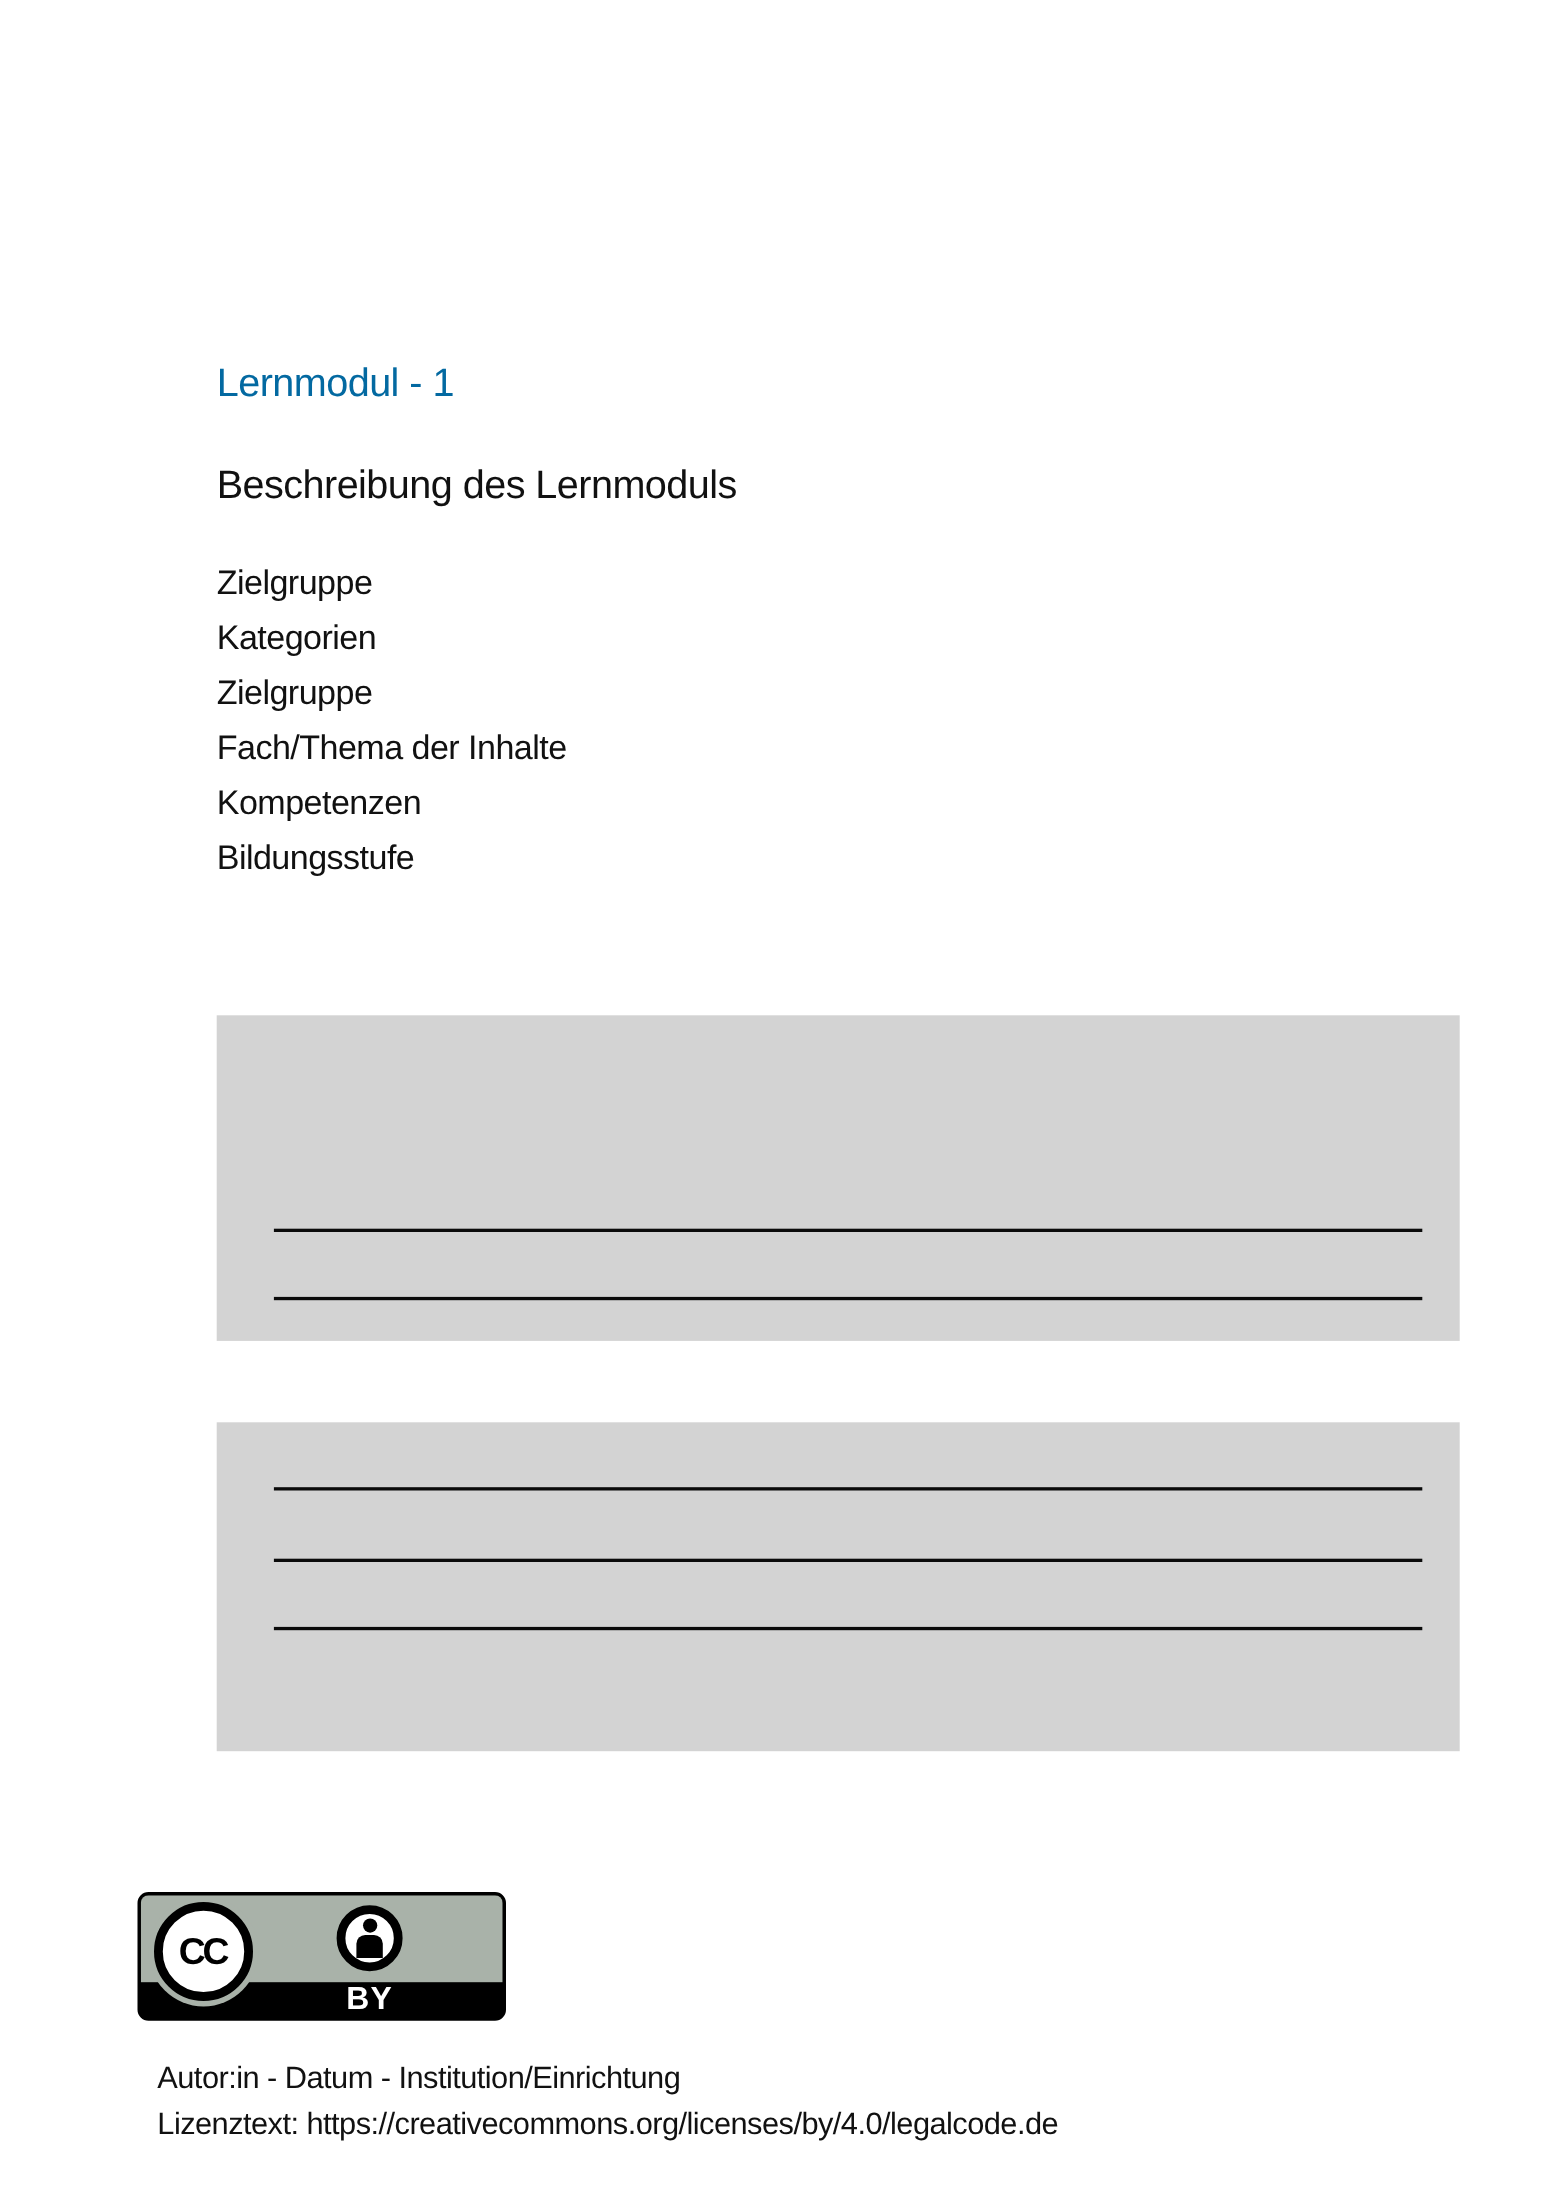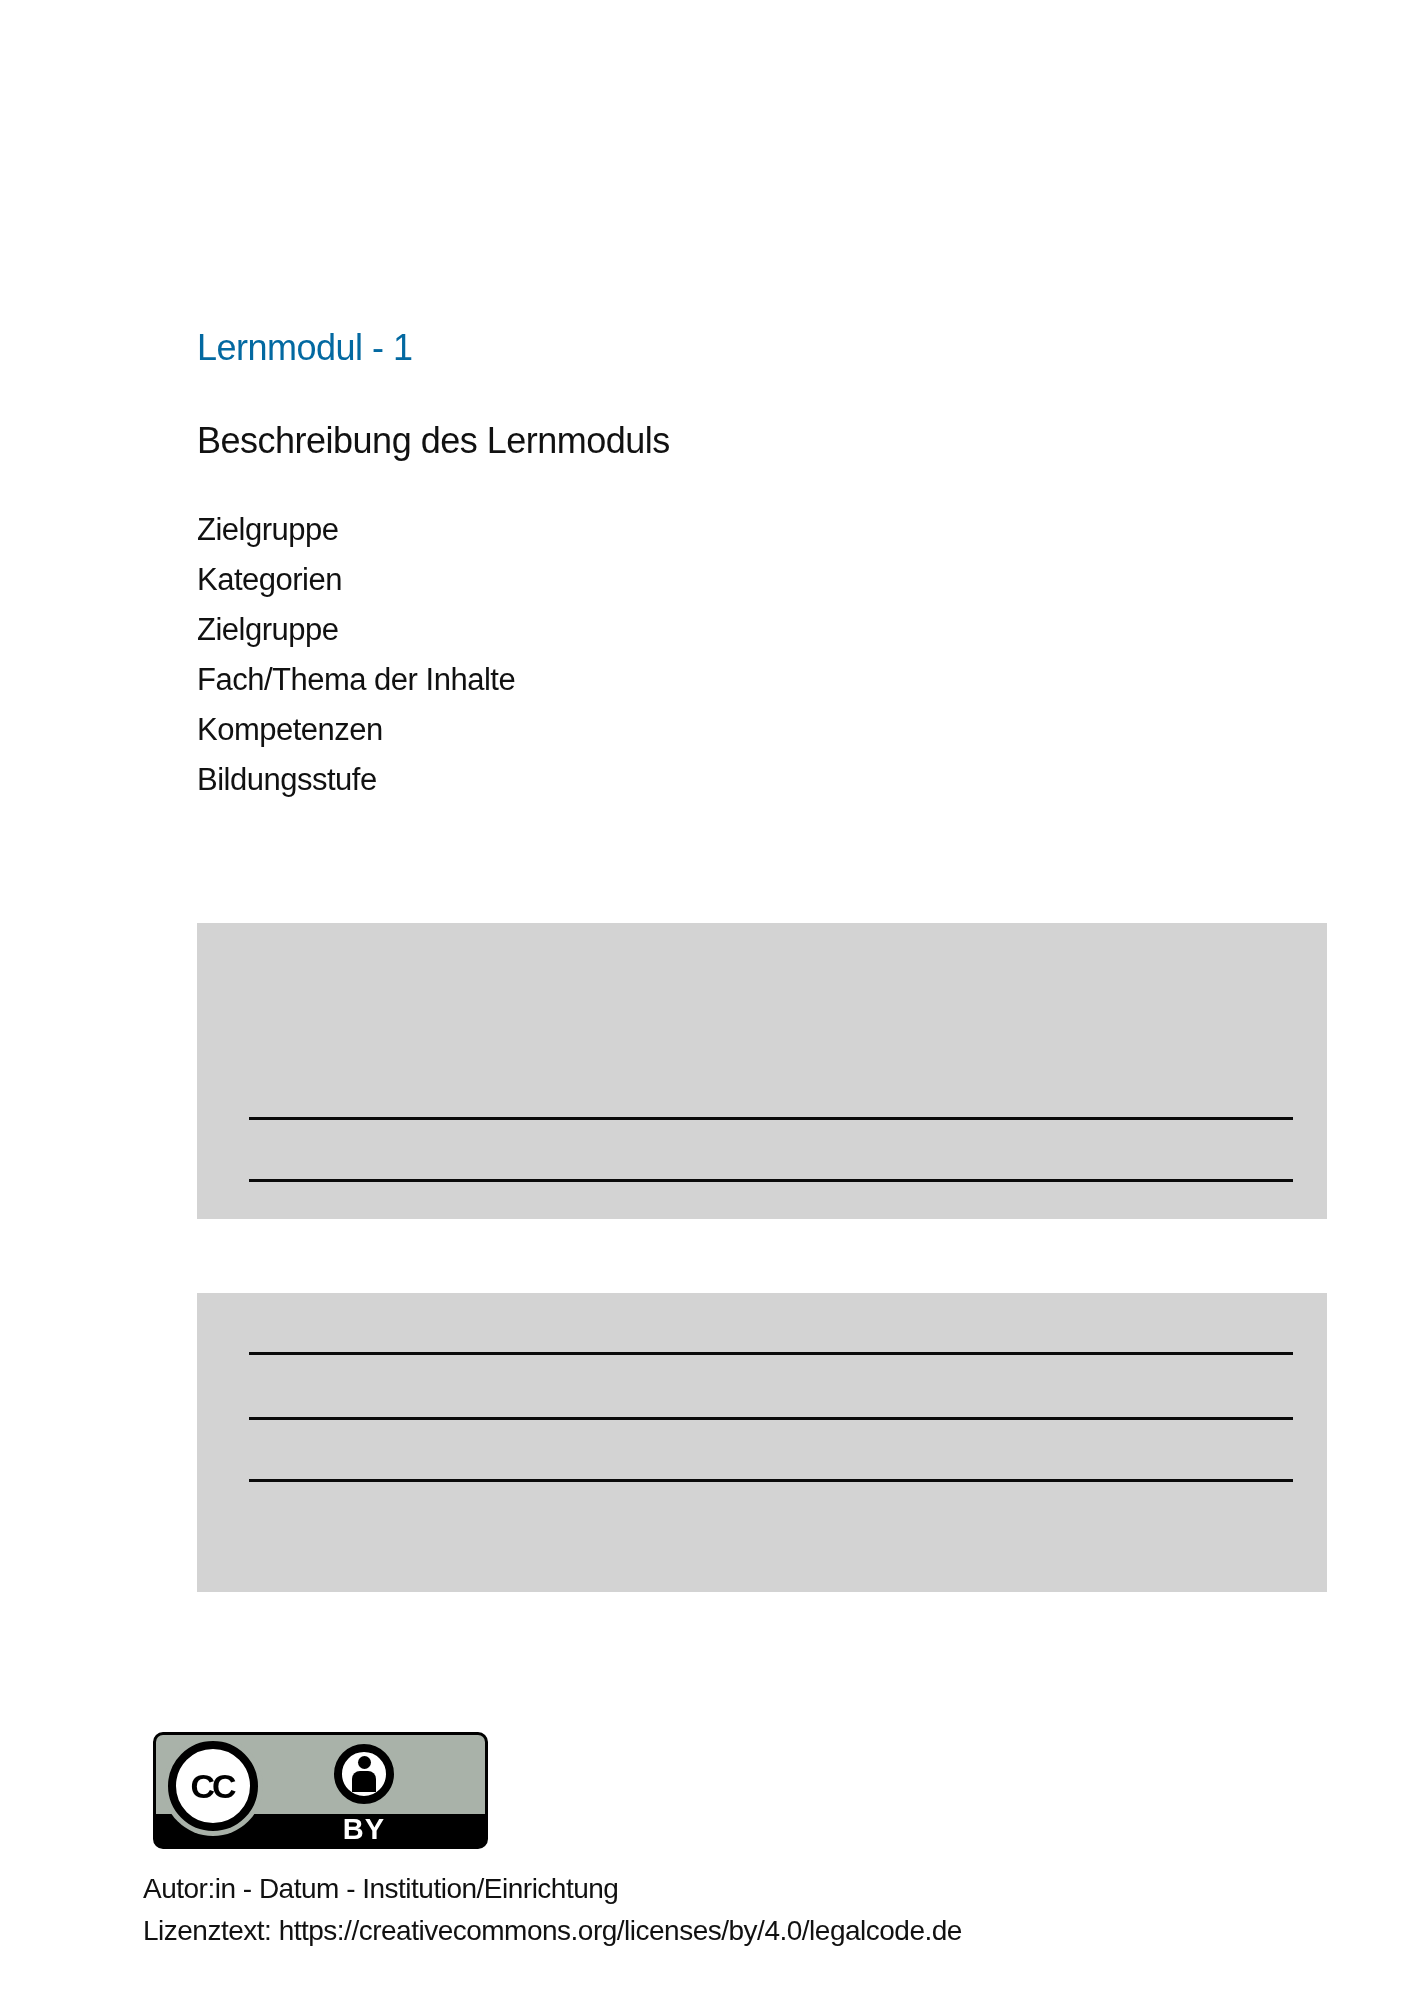--- a/index.html
+++ b/index.html
@@ -73,28 +73,27 @@
   .box1-line1 { top: 194px; }
   .box1-line2 { top: 256px; }
   .box2-line1 { top: 59px; }
   .box2-line2 { top: 124px; }
   .box2-line3 { top: 186px; }
 
   
   .cc-badge {
     position: absolute;
     top: 1720px;
-    left: 153px;
+    left: 125px;
     width: 329px;
     height: 111px;
     border: 3px solid #000000;
     border-radius: 10px;
     background: #000000;
     overflow: hidden;
-    margin-top: 12px;
   }
   .cc-badge-top {
     position: absolute;
     top: 0; left: 0; right: 0;
     height: 79px;
     background: #a9b2a9;
   }
   .cc-logo {
     position: absolute;
     top: 6px;

